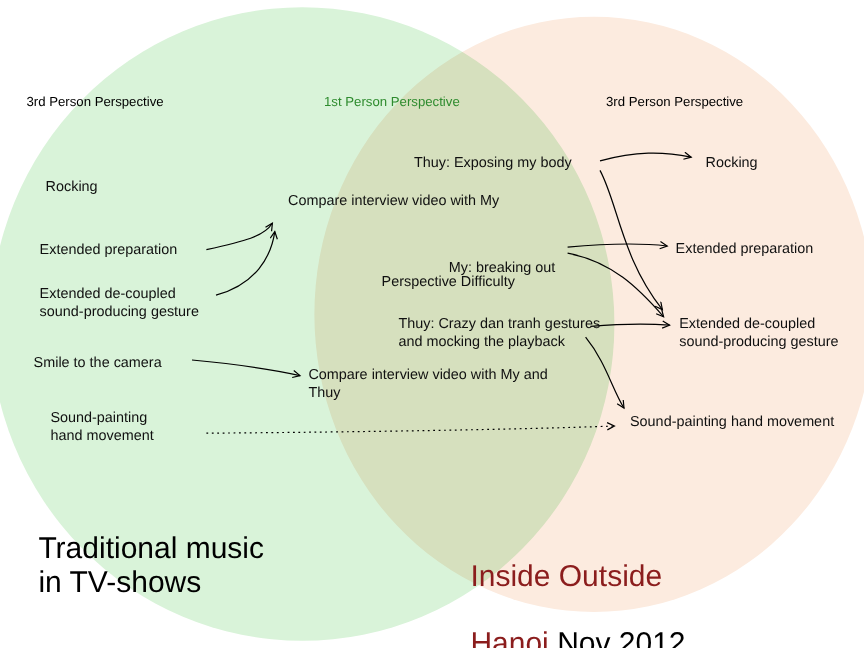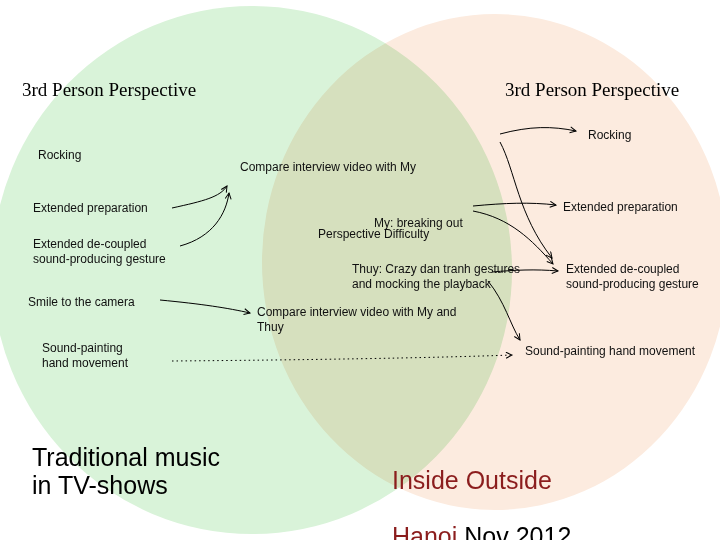--- a/index.html
+++ b/index.html
@@ -25,24 +25,23 @@
     left: 262px; top: 14px; width: 466px; height: 496px;
     background: var(--right-ellipse, #fcebdf);
   }
   .arrows {
     position: absolute; left: 0; top: 0;
     width: 720px; height: 540px;
     pointer-events: none;
   }
   .heading {
     position: absolute;
-    font-size: 19px;
+    font-size: 11px;
     color: #000;
     white-space: nowrap;
-    font-family: Liberation Serif, serif;
   }
   .heading.green { color: var(--heading-green, #2e8b2e); }
   .label {
     position: absolute;
     font-size: 12px;
     line-height: 15px;
     color: #101010;
     white-space: pre-line;
   }
   .caption {
@@ -76,34 +75,36 @@
       <path d="M500,134 C530,126 552,126 576,131" marker-end="url(#ah)"></path>
       <path d="M500,142 C515,170 518,215 552,258" marker-end="url(#ah)"></path>
       <path d="M473,206 C505,203 530,202 556,205" marker-end="url(#ah)"></path>
       <path d="M473,211 C510,218 532,240 553,264" marker-end="url(#ah)"></path>
       <path d="M492,272 C515,270 535,269 558,271" marker-end="url(#ah)"></path>
       <path d="M488,281 C505,302 510,324 520,340" marker-end="url(#ah)"></path>
     </g>
   </svg>
 
   <div class="heading" style="left:22px; top:79px">3rd Person Perspective</div>
+  <div class="heading green" style="left:270px; top:79px">1st Person Perspective</div>
   <div class="heading" style="left:505px; top:79px">3rd Person Perspective</div>
 
   <div class="label" style="left:38px; top:148px">Rocking</div>
   <div class="label" style="left:33px; top:201px">Extended preparation</div>
   <div class="label" style="left:33px; top:237px">Extended de-coupled
 sound-producing gesture</div>
   <div class="label" style="left:28px; top:295px">Smile to the camera</div>
   <div class="label" style="left:42px; top:341px">Sound-painting
 hand movement</div>
 
+  <div class="label" style="left:345px; top:128px">Thuy: Exposing my body</div>
   <div class="label" style="left:240px; top:160px">Compare interview video with My</div>
   <div class="label" style="left:374px; top:216px">My: breaking out</div>
   <div class="label" style="left:318px; top:227px">Perspective Difficulty</div>
-  <div class="label" style="left:352px; top:262px">Thuy: Crazy dan tranh gestures
+  <div class="label" style="left:332px; top:262px">Thuy: Crazy dan tranh gestures
 and mocking the playback</div>
   <div class="label" style="left:257px; top:305px">Compare interview video with My and
 Thuy</div>
 
   <div class="label" style="left:588px; top:128px">Rocking</div>
   <div class="label" style="left:563px; top:200px">Extended preparation</div>
   <div class="label" style="left:566px; top:262px">Extended de-coupled
 sound-producing gesture</div>
   <div class="label" style="left:525px; top:344px">Sound-painting hand movement</div>
 

